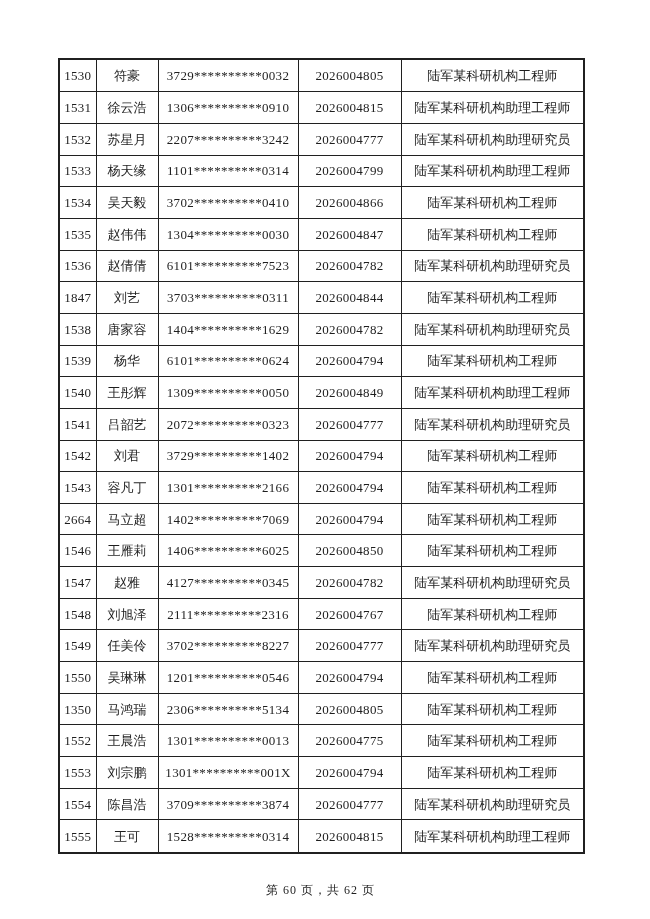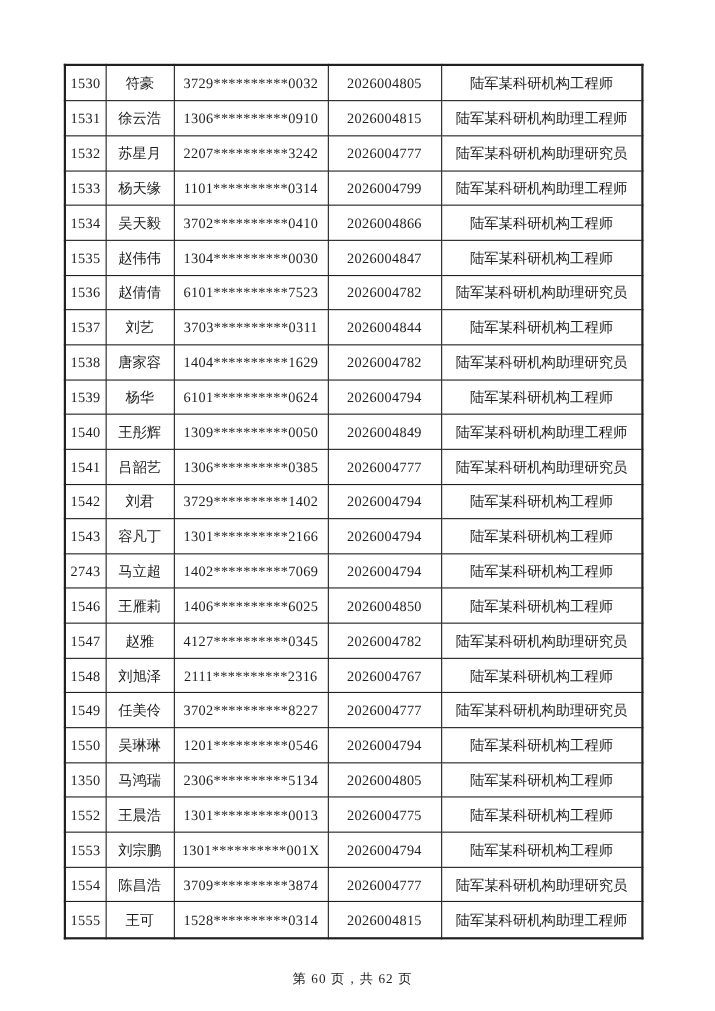--- a/index.html
+++ b/index.html
@@ -124,21 +124,21 @@
 
   <tr>
     <td class="c-no">1536</td>
     <td class="c-name">赵倩倩</td>
     <td class="c-id">6101**********7523</td>
     <td class="c-code">2026004782</td>
     <td class="c-pos">陆军某科研机构助理研究员</td>
   </tr>
 
   <tr>
-    <td class="c-no">1537</td>
+    <td class="c-no">1847</td>
     <td class="c-name">刘艺</td>
     <td class="c-id">3703**********0311</td>
     <td class="c-code">2026004844</td>
     <td class="c-pos">陆军某科研机构工程师</td>
   </tr>
 
   <tr>
     <td class="c-no">1538</td>
     <td class="c-name">唐家容</td>
     <td class="c-id">1404**********1629</td>
@@ -158,21 +158,21 @@
     <td class="c-no">1540</td>
     <td class="c-name">王彤辉</td>
     <td class="c-id">1309**********0050</td>
     <td class="c-code">2026004849</td>
     <td class="c-pos">陆军某科研机构助理工程师</td>
   </tr>
 
   <tr>
     <td class="c-no">1541</td>
     <td class="c-name">吕韶艺</td>
-    <td class="c-id">1306**********0385</td>
+    <td class="c-id">2072**********0323</td>
     <td class="c-code">2026004777</td>
     <td class="c-pos">陆军某科研机构助理研究员</td>
   </tr>
 
   <tr>
     <td class="c-no">1542</td>
     <td class="c-name">刘君</td>
     <td class="c-id">3729**********1402</td>
     <td class="c-code">2026004794</td>
     <td class="c-pos">陆军某科研机构工程师</td>
@@ -181,21 +181,21 @@
   <tr>
     <td class="c-no">1543</td>
     <td class="c-name">容凡丁</td>
     <td class="c-id">1301**********2166</td>
     <td class="c-code">2026004794</td>
     <td class="c-pos">陆军某科研机构工程师</td>
   </tr>
 
 
   <tr>
-    <td class="c-no">2743</td>
+    <td class="c-no">2664</td>
     <td class="c-name">马立超</td>
     <td class="c-id">1402**********7069</td>
     <td class="c-code">2026004794</td>
     <td class="c-pos">陆军某科研机构工程师</td>
   </tr>
 
   <tr>
     <td class="c-no">1546</td>
     <td class="c-name">王雁莉</td>
     <td class="c-id">1406**********6025</td>

